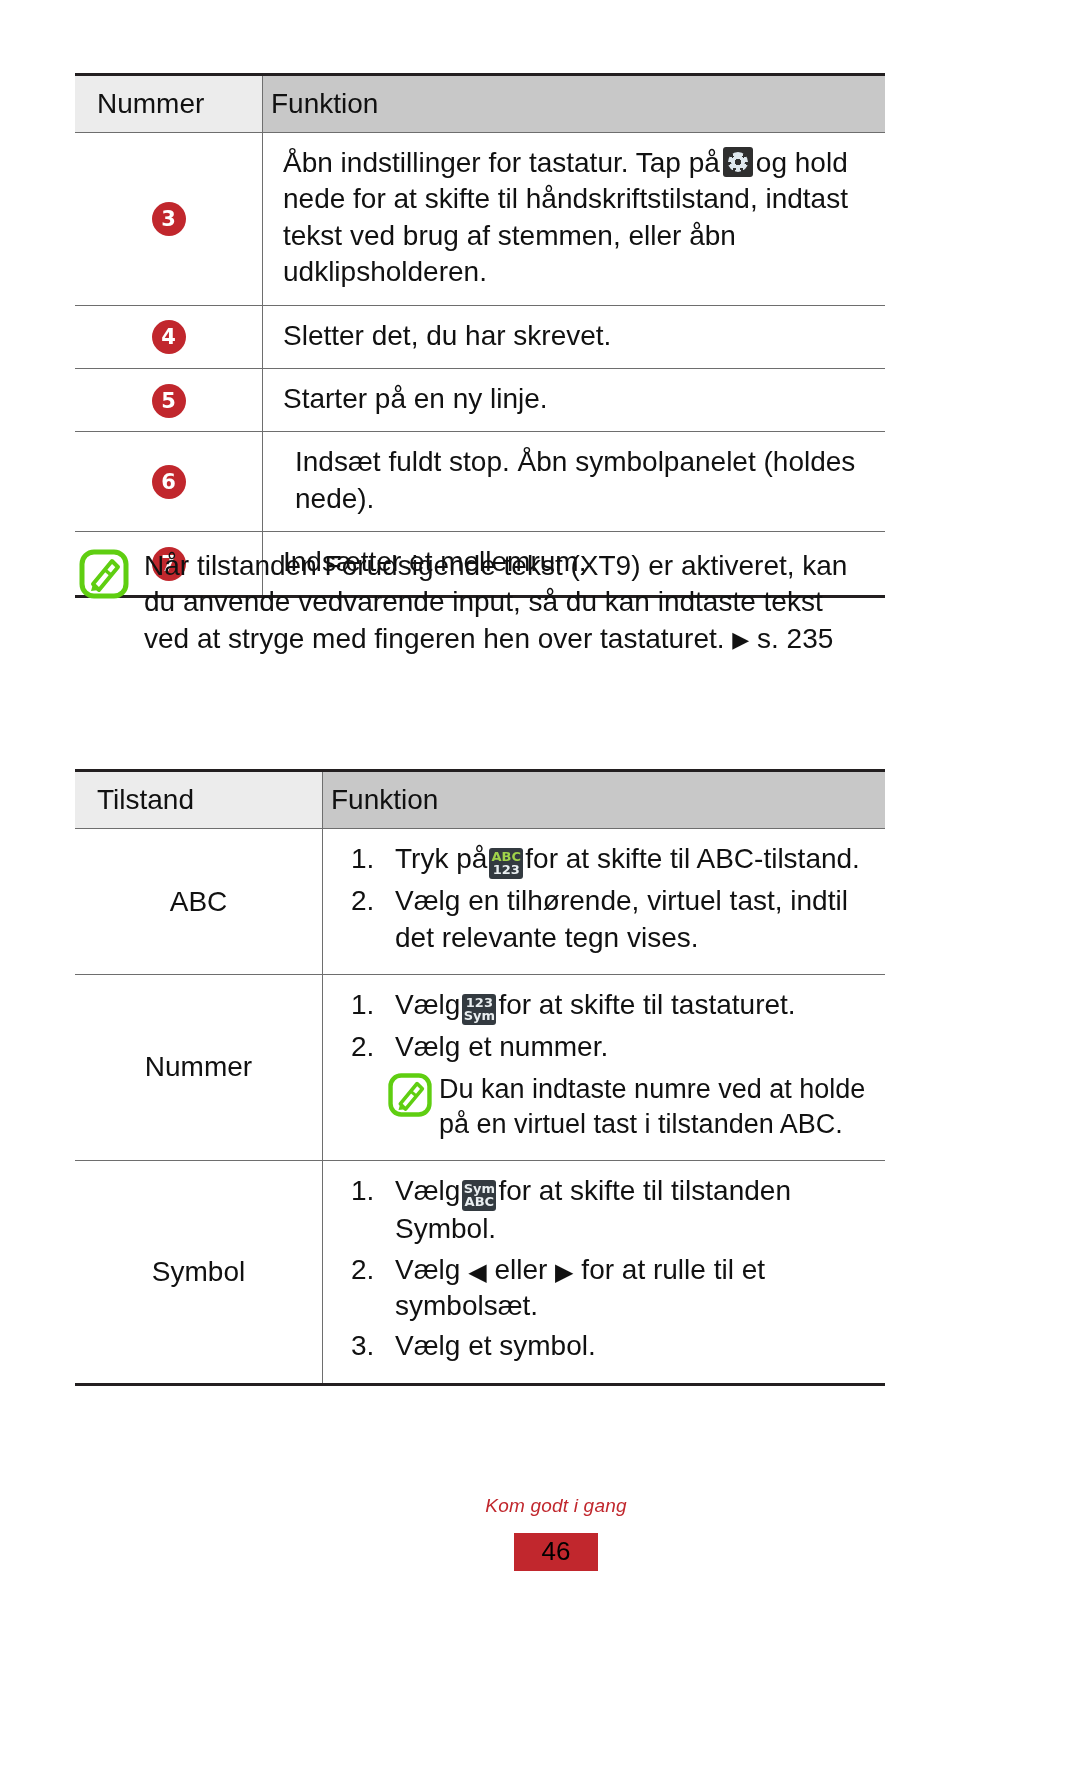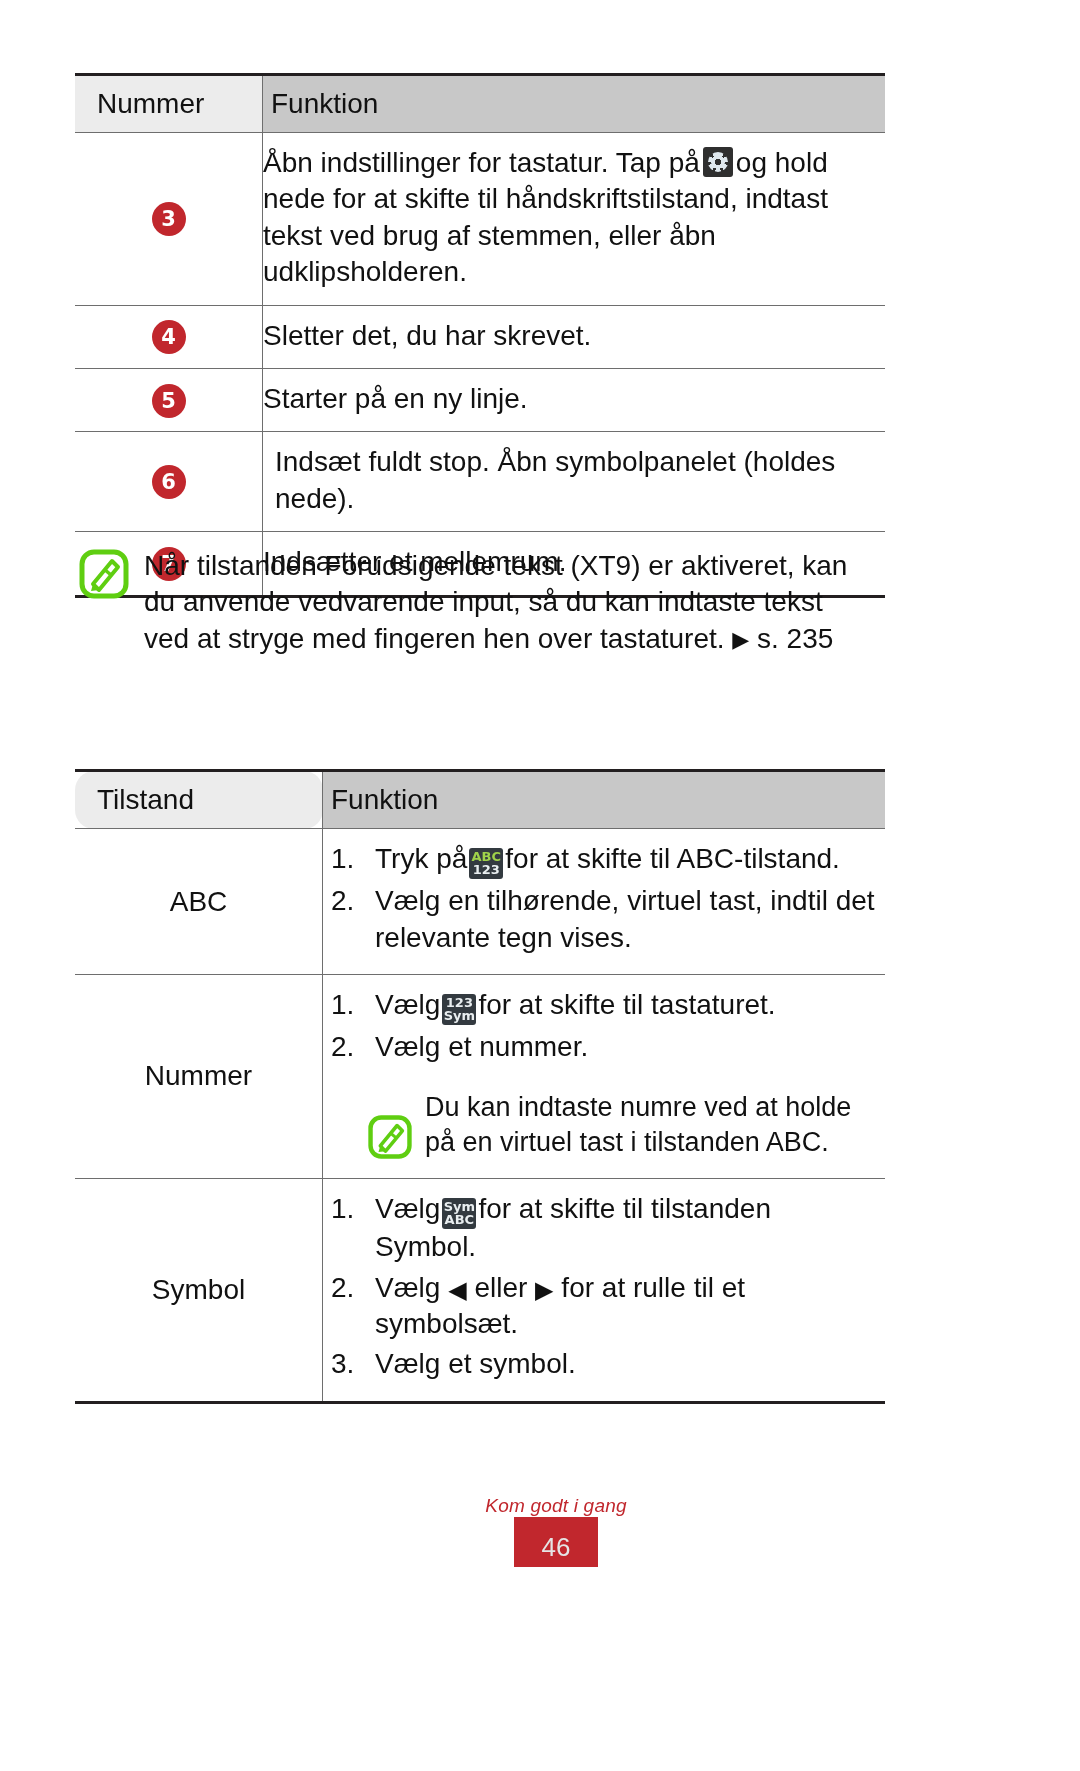--- a/index.html
+++ b/index.html
@@ -33,21 +33,21 @@
     line-height:56px;
     border-top:3px solid #231f20;
     border-bottom:1.5px solid #6e6e6e;
   }
   .tbl thead th.c1 { padding-left:22px; width:165px; }
   .tbl thead th.c2 { padding-left:8px; border-left:1.5px solid #6e6e6e; }
 
   .tbl tbody td { border-bottom:1.5px solid #6e6e6e; font-size:28px; }
   .tbl tbody tr:last-child td { border-bottom:3px solid #231f20; }
   .tbl tbody td.c1 { text-align:center; width:165px; }
-  .tbl tbody td.c2 { border-left:1.5px solid #6e6e6e; }
+  .tbl tbody td.c2 { padding-left:20px; border-left:1.5px solid #6e6e6e; }
 
   .cellpad { padding:12px 10px 14px 0; }
   .line { line-height:1.30; }
 
   
   .rnum {
     display:inline-block;
     width:34px; height:34px;
     border-radius:50%;
     background:#c1272d;
@@ -123,39 +123,39 @@
   ol.steps > li {
     position:relative;
     padding-left:52px;
     margin:0 0 4px 0;
     line-height:1.30;
   }
   ol.steps > li .idx {
     position:absolute; left:8px; top:0; width:36px; text-align:left;
   }
   .substep {
-    display:flex; gap:12px; align-items:flex-end;
-    margin:24px 0 4px 44px;
+    display:flex; gap:6px; align-items:flex-start;
+    margin:6px 0 4px 44px;
   }
   .substep .noteico { width:46px; height:46px; }
   .substep .notetxt { font-size:27px; }
 
   
   .footer { position:absolute; left:16px; width:1080px; text-align:center; }
   .foot-title {
     font-size:19px; color:#c1272d; font-style:italic;
     letter-spacing:0.2px;
   }
   .pagebadge {
     display:inline-block;
-    margin-top:0;
+    margin-top:16px;
     min-width:56px;
-    padding:17px 14px 7px 14px;
+    padding:5px 14px 7px 14px;
     background:#c1272d;
-    color:#e5e5e5;
+    color:#000000;
     font-size:26px;
     line-height:1;
   }
 </style>
 </head>
 <body>
 
 <div class="page">
 
   <table class="tbl" style="top:73px;">
@@ -232,21 +232,21 @@
         <span class="tri">▶</span>
         <span>s. 235</span>
       </div>
     </div>
   </div>
 
 
   <table class="tbl" style="top:769px;">
     <thead>
       <tr>
-        <th class="c1 hdr-num" style="width:225px;border-radius:19px;">Tilstand</th>
+        <th class="c1 hdr-num" style="width:225px;">Tilstand</th>
         <th class="c2 hdr-fn">Funktion</th>
       </tr>
     </thead>
     <tbody>
 
       <tr>
         <td class="c1" style="width:225px;">
           <span>ABC</span>
         </td>
         <td class="c2">

